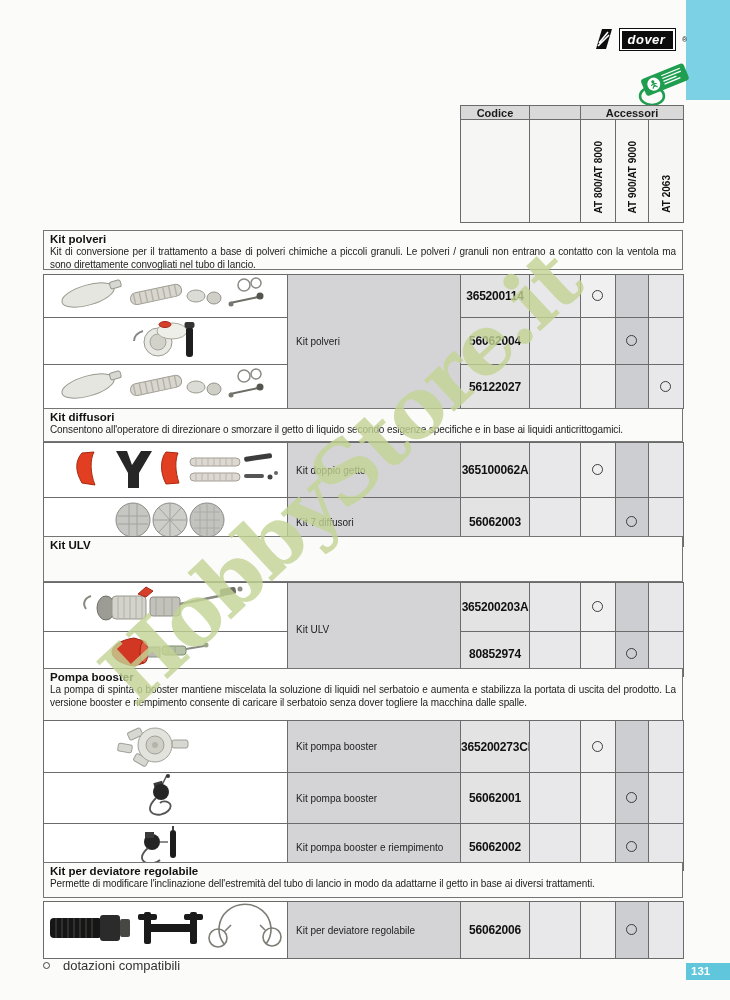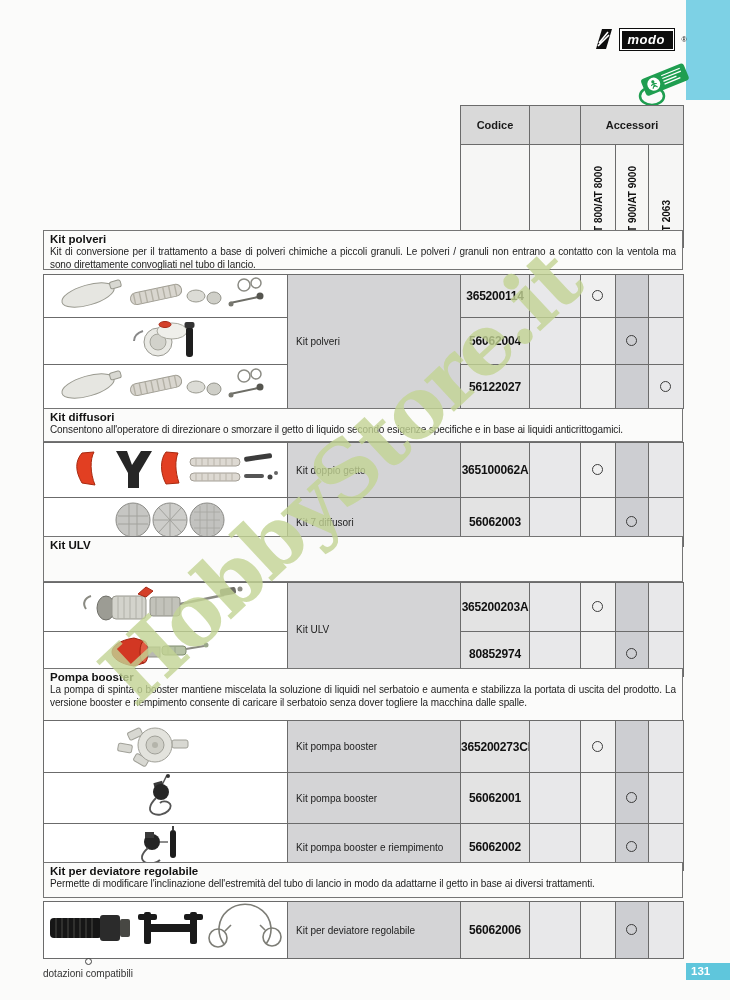--- a/index.html
+++ b/index.html
@@ -52,39 +52,39 @@
   .m3{background:#e8e8ea;}
   .m-cell[data-on="true"]::after{content:"";position:absolute;left:50%;top:50%;
     width:9px;height:9px;margin:-6px 0 0 -6px;border:1.5px solid #3c3c3c;border-radius:50%;}
 
   
   .watermark{position:absolute;left:15px;top:428px;width:650px;text-align:center;
     font-family:"DejaVu Serif",serif;font-weight:bold;font-size:84px;letter-spacing:-3px;
     color:#c3d494;opacity:.8;transform:rotate(-43deg);pointer-events:none;z-index:6;}
 
   
-  .legend{position:absolute;left:43px;top:958px;font-size:10px;color:#333;
-    display:flex;align-items:center;gap:3px;flex-direction:column;}
+  .legend{position:absolute;left:43px;top:958px;font-size:13px;color:#333;
+    display:flex;align-items:center;gap:13px;}
   .legend .ring{display:inline-block;width:5px;height:5px;border:1px solid #444;border-radius:50%;}
   .page-num{position:absolute;left:686px;top:963px;width:44px;height:17px;background:#5fc6dc;
     color:#fff;font-weight:bold;font-size:11.5px;line-height:17px;padding-left:5px;box-sizing:border-box;}
 </style>
 </head>
 <body>
 
 <div class="page">
 
   <div class="accent-bar"></div>
 
   <div class="brand">
     <svg class="leaf" viewBox="0 0 22 24">
       <path d="M4 22 L10 2 L20 2 L14 22 Z" fill="#0d0d0d"></path>
       <path d="M7 16 L16 5 M6 19 L17 8" stroke="#fff" stroke-width="1.6" fill="none"></path>
     </svg>
-    <span class="box-outer"><span class="box-inner">modo</span></span>
+    <span class="box-outer"><span class="box-inner">dover</span></span>
     <span class="reg">®</span>
   </div>
 
   <svg class="promo-tag" viewBox="0 0 56 50">
     <ellipse cx="16" cy="38" rx="12" ry="9" fill="none" stroke="#1f9e50" stroke-width="2.5"></ellipse>
     <g transform="rotate(-22 28 22)">
       <rect x="6" y="13" width="46" height="18" rx="3" fill="#1f9e50"></rect>
       <circle cx="17" cy="22" r="6.5" fill="#fff"></circle>
       <circle cx="17" cy="19.5" r="1.6" fill="#1f9e50"></circle>
       <path d="M17 21 v4 M17 23 l-2.5 3 M17 23 l2.5 3 M17 21.5 l-3 1 M17 21.5 l3 1" stroke="#1f9e50" stroke-width="1.1" fill="none"></path>
@@ -95,21 +95,21 @@
 
   <table class="hdr-table">
     <colgroup>
         <col style="width:69px">
         <col style="width:51px">
         <col style="width:35px">
         <col style="width:33px">
         <col style="width:35px">
       </colgroup>
     <tbody>
-        <tr style="height:39px">
+        <tr style="height:14px">
       <td class="lbl">Codice</td>
       <td class="blank"></td>
       <td class="lbl" colspan="3">Accessori</td>
     </tr>
     <tr style="height:103px">
       <td class="rot-empty"></td>
       <td class="rot-empty"></td>
       <td class="rot-cell"><span class="rot">AT 800/AT 8000</span></td>
       <td class="rot-cell"><span class="rot">AT 900/AT 9000</span></td>
       <td class="rot-cell"><span class="rot">AT 2063</span></td>

